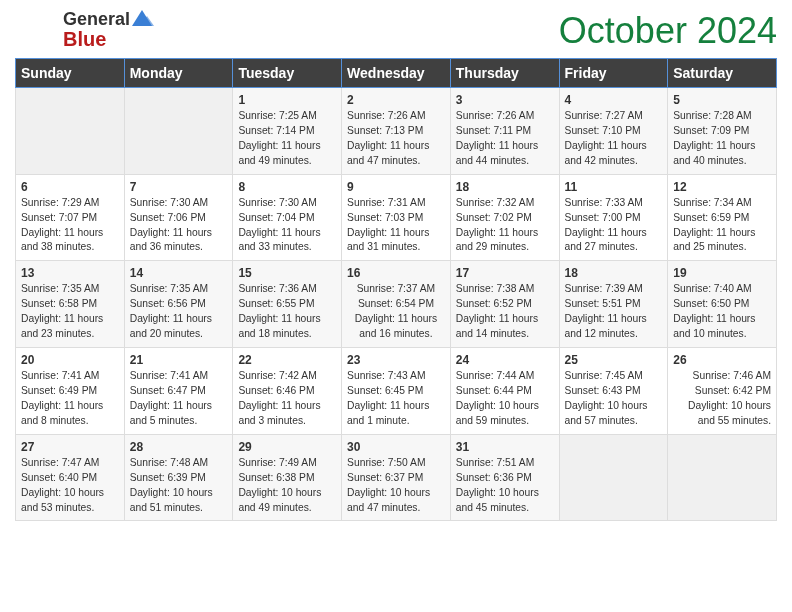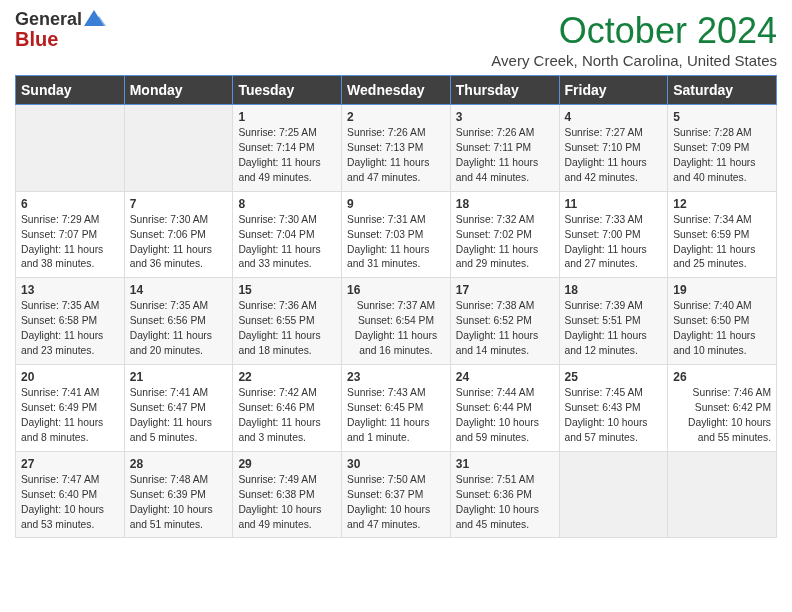--- a/index.html
+++ b/index.html
@@ -8,20 +8,21 @@
       background: #fff;
       width: 792px;
       min-height: 612px;
       padding: 10px 15px;
     }
     .header-area {
       display: flex;
       justify-content: space-between;
       align-items: flex-start;
       margin-bottom: 6px;
+      margin-left: 48px;
     }
     .logo {
       display: flex;
       align-items: center;
       gap: 2px;
     }
     .logo-text-general {
       font-size: 18px;
       font-weight: bold;
       color: #333;
@@ -103,21 +104,20 @@
         <svg class="logo-icon" viewBox="0 0 22 22" xmlns="http://www.w3.org/2000/svg" style="margin-left:2px;margin-top:-2px;">
           <polygon points="0,18 10,2 20,18" fill="#3a7fd5"></polygon>
           <polygon points="8,18 15,8 22,18" fill="#3a7fd5" opacity="0.6"></polygon>
         </svg>
       </div>
       <span class="logo-text-blue" style="margin-top:-2px;">Blue</span>
     </div>
   </div>
   <div class="title-block">
     <div class="month-title">October 2024</div>
-    <div class="location-title">Avery Creek, North Carolina, United States</div>
   </div>
 </div>
 
 <table class="calendar-table">
   <thead>
     <tr>
     <th>Sunday</th>
         <th>Monday</th>
         <th>Tuesday</th>
         <th>Wednesday</th>

